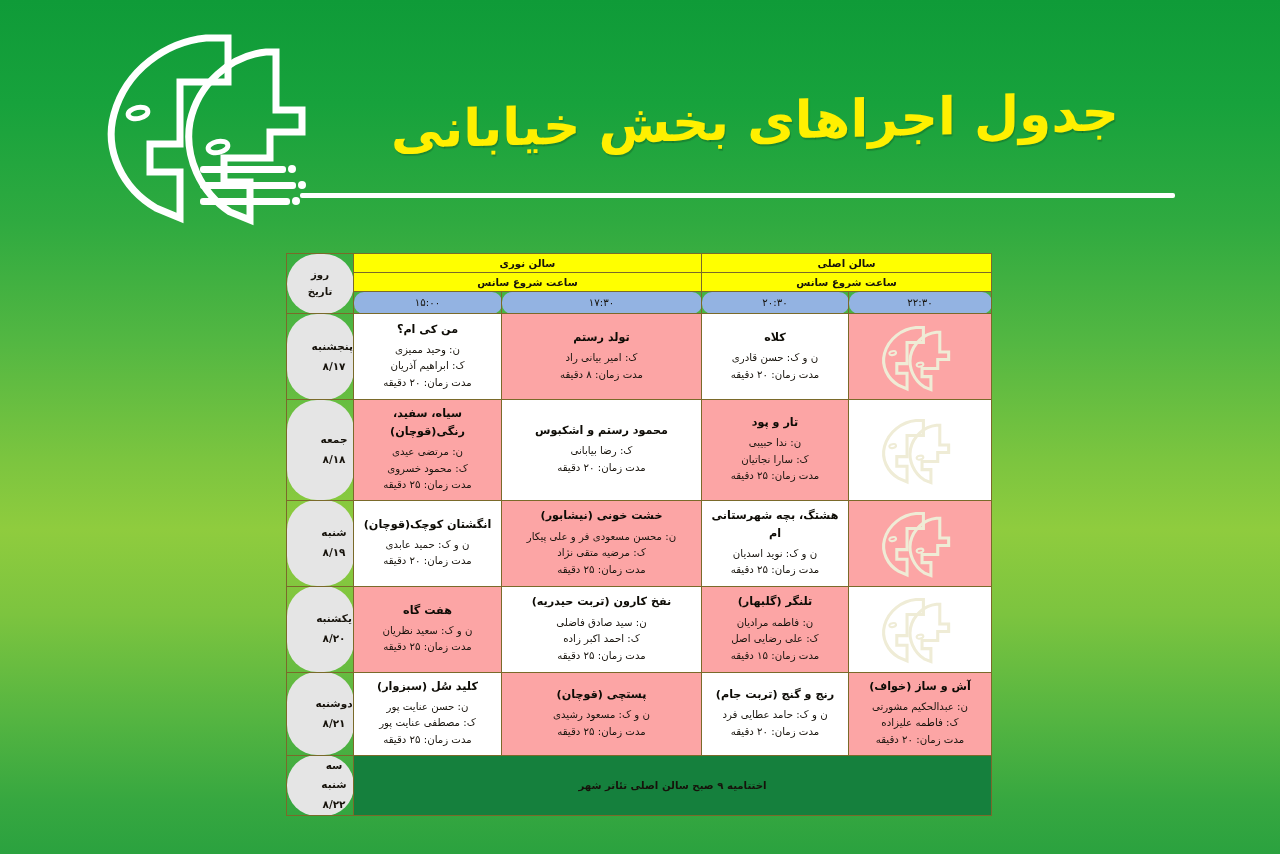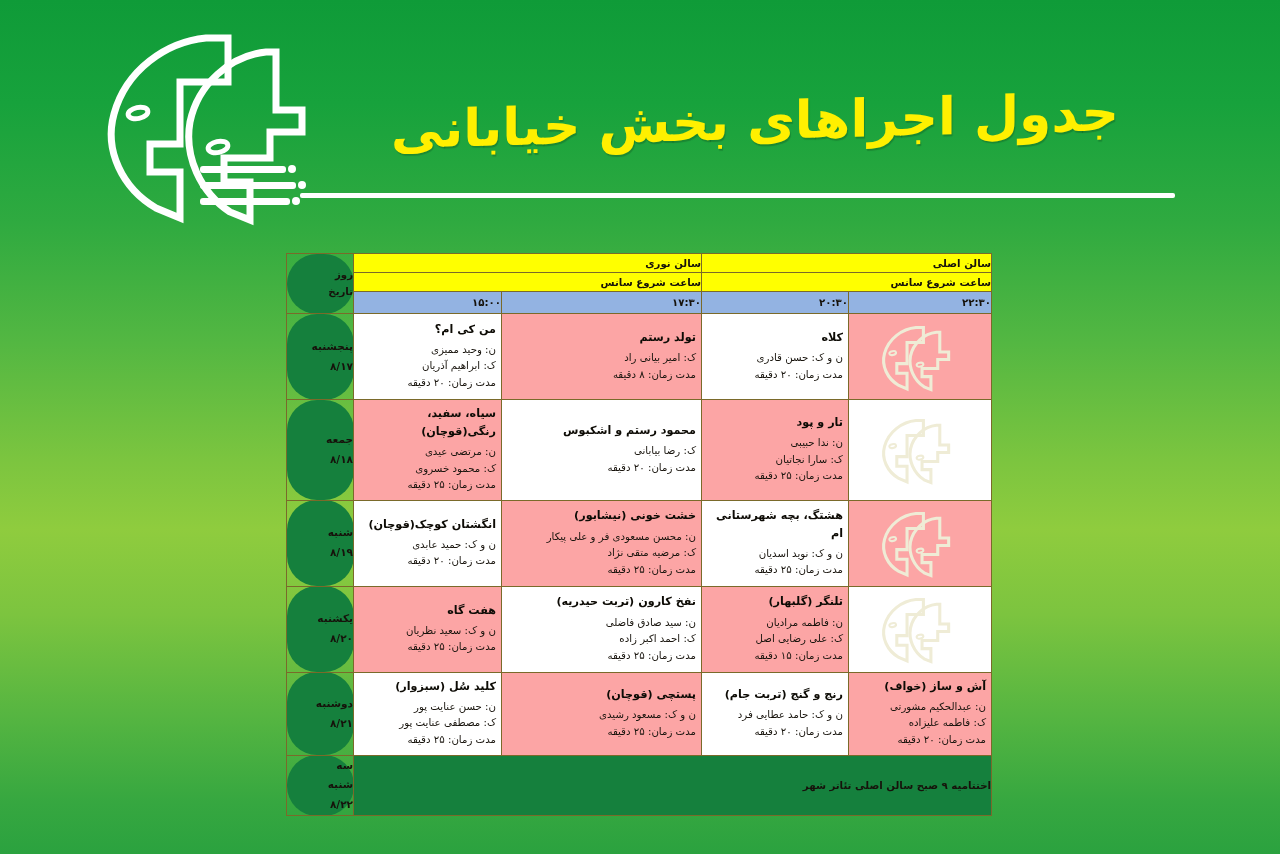--- a/index.html
+++ b/index.html
@@ -58,26 +58,27 @@
   table.sched{
     border-collapse:collapse;
     width:705px;
     table-layout:fixed;
     direction:rtl;
   }
   table.sched td{
     border:1.6px solid #7a6a2a;
     padding:0;
     vertical-align:middle;
+    text-align:center;
     font-size:10.2px;
     color:#16120b;
   }
   .c-yellow{background:#ffff00;font-weight:bold;font-size:10.5px;height:18px;}
-  .c-blue{background:#93b3e2;font-weight:bold;font-size:11px;height:21px;letter-spacing:.4px;}
-  .c-peach{background:#15803d;font-weight:bold;font-size:10px;line-height:1.65;border-radius:30px;}
+  .c-blue{background:#93b3e2;font-weight:normal;font-size:11px;height:21px;letter-spacing:.4px;border-radius:10px;}
+  .c-peach{background:#e5e5e5;font-weight:bold;font-size:10px;line-height:1.65;border-radius:30px;}
   .c-white{background:#ffffff;}
   .c-beige{background:#fca5a5;}
   .c-final{background:#15803d;font-weight:bold;font-size:11px;height:36px;}
 
   .cell{
     padding:5px 5px 6px;
     line-height:1.62;
     min-height:74px;
     box-sizing:border-box;
     display:flex;flex-direction:column;justify-content:center;

